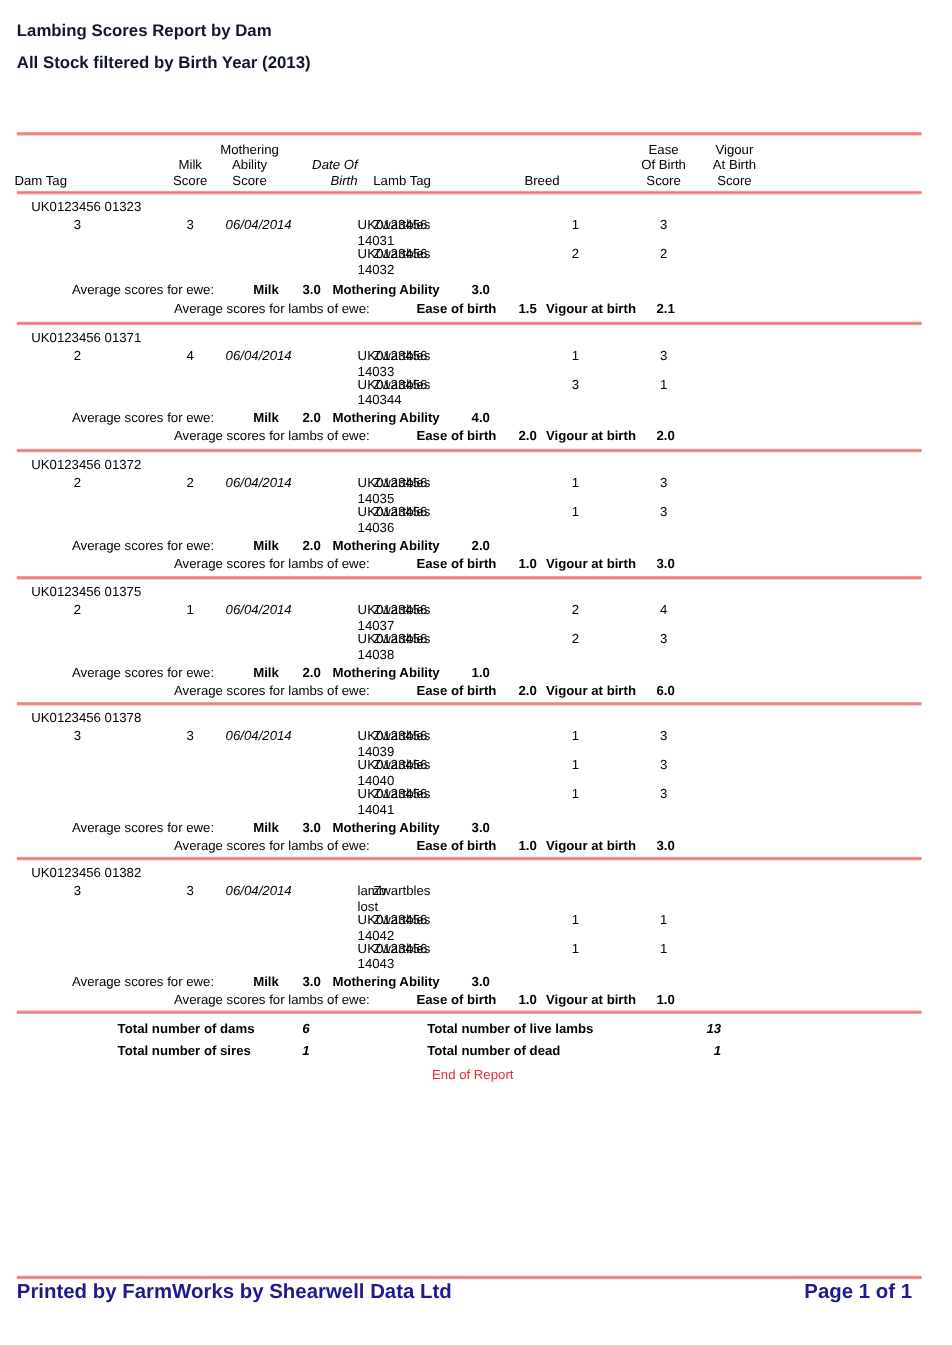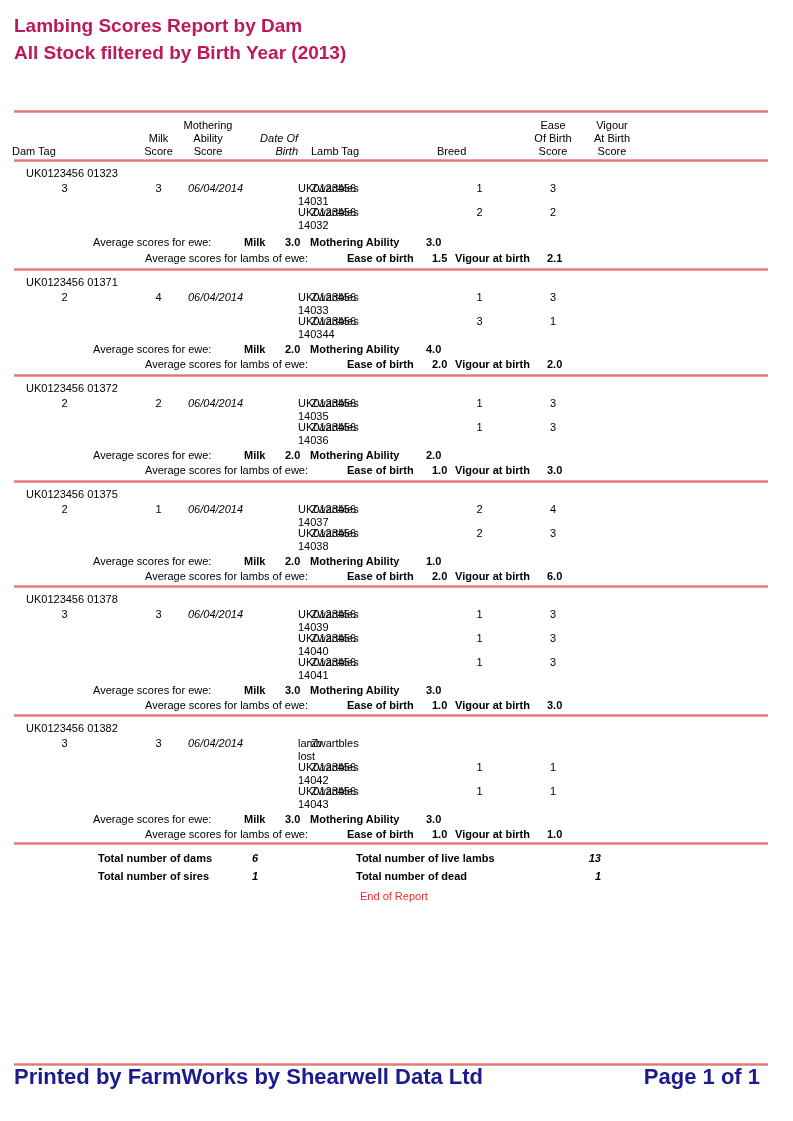--- a/index.html
+++ b/index.html
@@ -1,43 +1,43 @@
 <!DOCTYPE html>
 <html><head>
 <meta charset="utf-8">
 <style>
   html,body{margin:0;padding:0;background:#fff;}
   .page{position:relative;width:793px;height:1121px;background:#fff;overflow:hidden;
         font-family:"Liberation Sans",sans-serif;font-size:11px;line-height:13px;color:#000;}
-  .title{position:absolute;left:14px;top:12px;color:#be185d;font-weight:bold;font-size:19px;line-height:27px;}
+  .title{position:absolute;left:14px;top:12px;color:#0f172a;font-weight:bold;font-size:14px;line-height:27px;}
   .content{position:absolute;left:0;right:0;top:110px;}
   .rule{height:3px;background:linear-gradient(to bottom,#f7b0b0,#ea7474,#f7b0b0);margin:0 25px 0 14px;}
   .grid{display:grid;grid-template-columns:129px 59px 40px 70px 13px 126px 85px 62px 56px;}
   .hdr{height:45px;align-items:end;padding-bottom:1px;}
   .cell{overflow:visible;}
   .cc{display:flex;justify-content:center;}
   .cc .pre{white-space:pre-line;text-align:center;}
   .cr{text-align:right;white-space:pre-line;font-style:italic;}
   .cl{text-align:left;}
   .dam-hd{padding-left:12px;align-self:end;}
   .dam-tag{box-sizing:border-box;height:20px;padding:5px 0 0 26px;font-weight:normal;}
   .lamb-row{height:24px;align-items:start;}
-  .avg1{display:grid;grid-template-columns:151px 41px 25px 116px 40px;padding-left:93px;height:16px;margin-top:6px;}
+  .avg1{display:grid;grid-template-columns:151px 41px 25px 116px 40px;padding-left:60px;height:16px;margin-top:6px;}
   .avg2{display:grid;grid-template-columns:202px 85px 23px 92px 40px;padding-left:145px;height:16px;}
   .tight .avg1{margin-top:4px;height:15px;}
   .tight .avg2{height:15px;}
   .b{font-weight:bold;}
   .block{overflow:visible;}
   .totals{margin-top:7px;}
   .tot-row{display:grid;grid-template-columns:140px 20px 98px 160px 85px;padding-left:98px;height:18px;font-weight:bold;}
   .eor{margin-left:360px;margin-top:2px;color:#ee2a2a;}
   .footer-rule{position:absolute;left:14px;right:25px;top:1063px;height:3px;
                background:linear-gradient(to bottom,#f7b0b0,#ea7474,#f7b0b0);}
   .footer{position:absolute;left:14px;right:33px;top:1070px;display:flex;justify-content:space-between;
-          color:#1b1b8c;font-weight:bold;font-size:22px;}
+          color:#1b1b8c;font-weight:bold;font-size:17px;}
 </style>
 </head>
 <body>
 
 <div class="page">
 
   <div class="title">
     <div>Lambing Scores Report by Dam</div>
     <div>All Stock filtered by Birth Year (2013)</div>
   </div>

